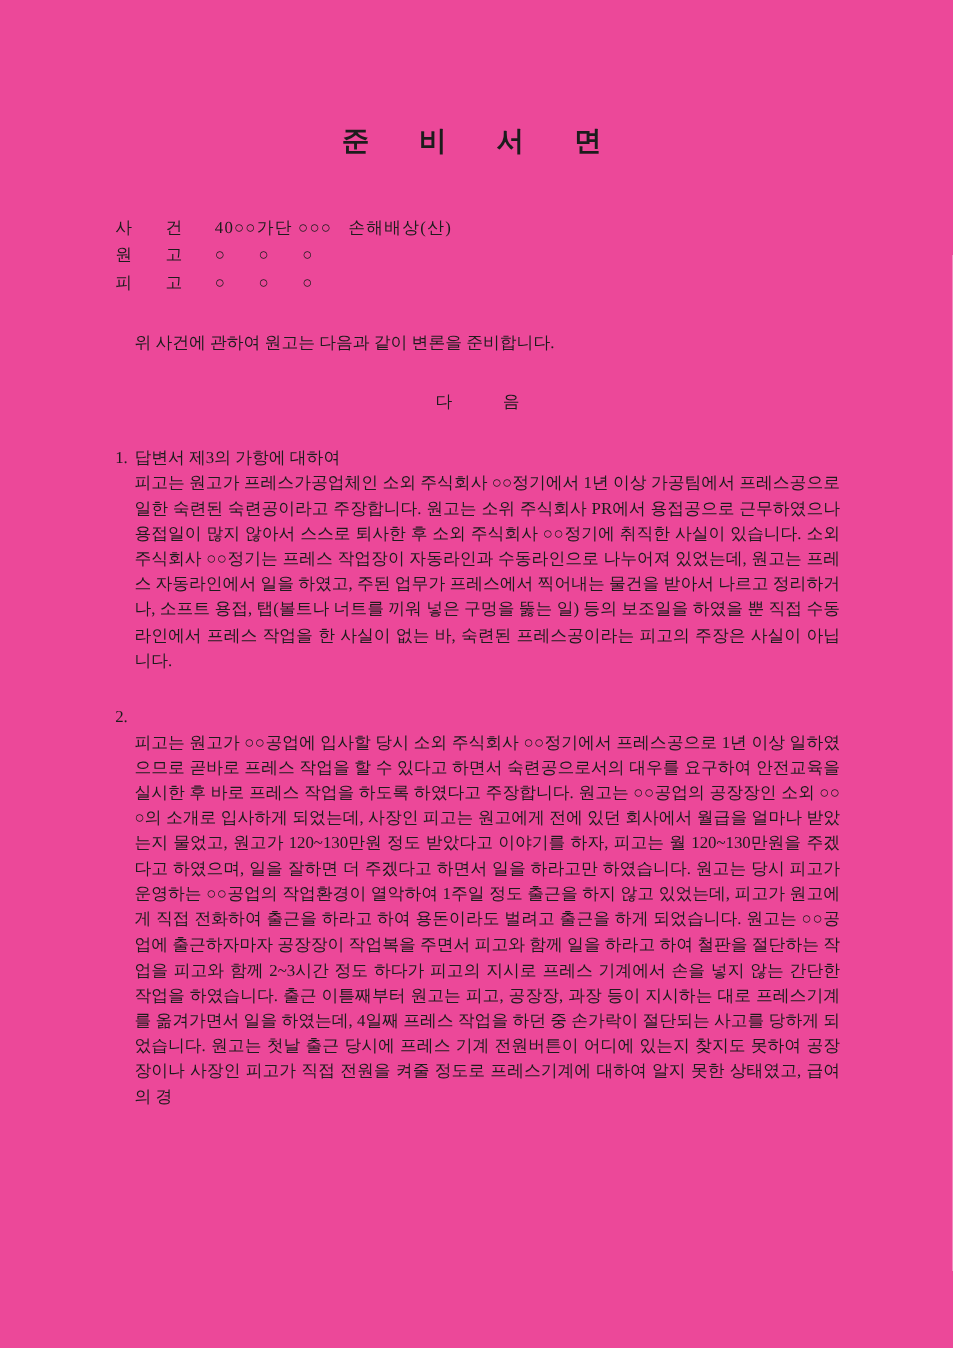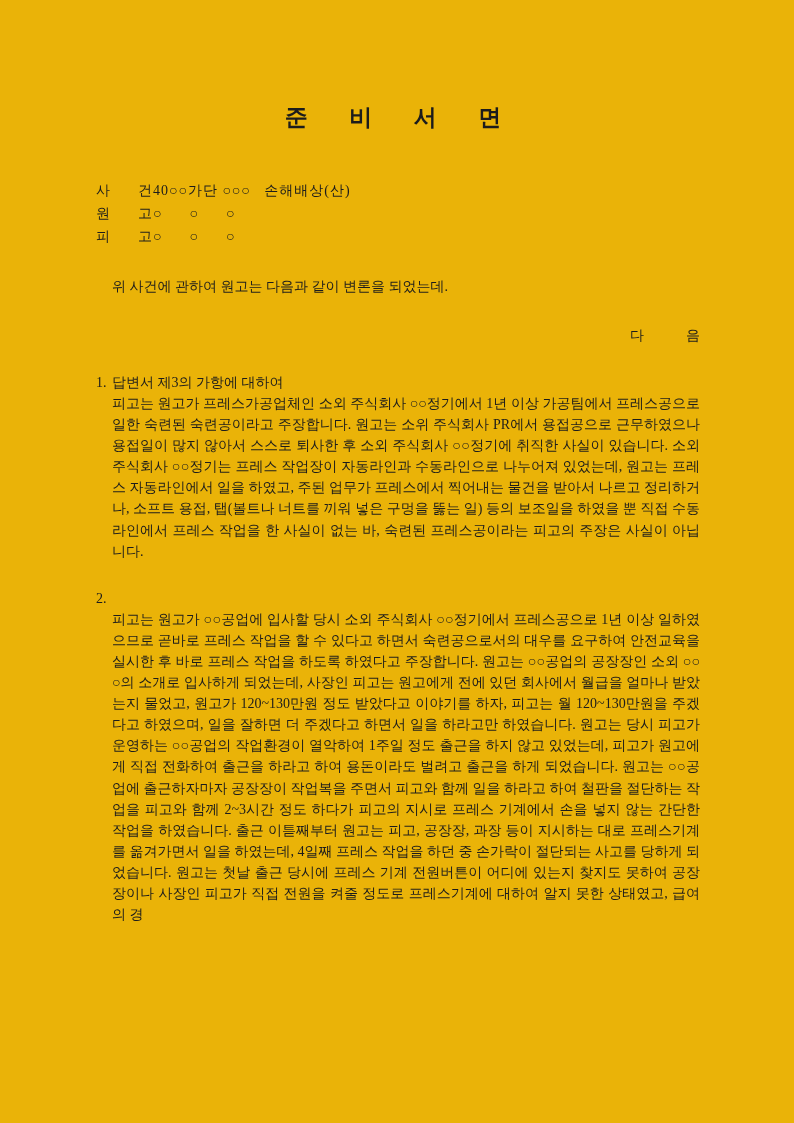--- a/index.html
+++ b/index.html
@@ -7,52 +7,53 @@
   body {
     width: 794px;
     min-height: 1123px;
     margin: 0 auto;
     color: #1c1c1c;
     font-family: "Liberation Serif", "DejaVu Serif", serif;
   }
   .page {
     width: 794px;
     min-height: 1123px;
-    background: #eab308;
+    background: #ec4899;
     padding: 102px 94px 40px 96px;
     overflow: hidden;
   }
   .doc-title {
     text-align: center;
     font-size: 23px;
     font-weight: bold;
     letter-spacing: 10px;
     white-space: pre;
     margin-bottom: 46px;
   }
   .case-block { margin-bottom: 28px; }
   .case-row {
     display: flex;
     font-size: 14px;
     line-height: 23px;
   }
   .case-label {
     white-space: pre;
+    margin-right: 26px;
     letter-spacing: 1px;
     text-align: center;
   }
   .case-value { white-space: pre; letter-spacing: 1px; }
   .intro-paragraph {
     font-size: 14px;
     line-height: 21px;
     text-indent: 16px;
     margin-bottom: 28px;
   }
   .daum-heading {
-    text-align: right;
+    text-align: center;
     font-size: 14px;
     line-height: 21px;
     white-space: pre;
     margin-bottom: 26px;
   }
   .section { margin-bottom: 26px; }
   .section-heading {
     display: flex;
     font-size: 14px;
     line-height: 21px;
@@ -81,21 +82,21 @@
     <div class="case-row">
       <span class="case-label">원      고</span>
       <span class="case-value">○      ○      ○</span>
     </div>
     <div class="case-row">
       <span class="case-label">피      고</span>
       <span class="case-value">○      ○      ○</span>
     </div>
   </div>
 
-  <div class="intro-paragraph">위 사건에 관하여 원고는 다음과 같이 변론을 되었는데.</div>
+  <div class="intro-paragraph">위 사건에 관하여 원고는 다음과 같이 변론을 준비합니다.</div>
 
   <div class="daum-heading">다            음</div>
 
   <div class="section">
     <div class="section-heading">
       <span class="section-number">1.</span>
       <span class="section-heading-text">답변서 제3의 가항에 대하여</span>
     </div>
     <div class="section-body">피고는 원고가 프레스가공업체인 소외 주식회사 ○○정기에서 1년 이상 가공팀에서 프레스공으로 일한 숙련된 숙련공이라고 주장합니다. 원고는 소위 주식회사 PR에서 용접공으로 근무하였으나 용접일이 많지 않아서 스스로 퇴사한 후 소외 주식회사 ○○정기에 취직한 사실이 있습니다. 소외 주식회사 ○○정기는 프레스 작업장이 자동라인과 수동라인으로 나누어져 있었는데, 원고는 프레스 자동라인에서 일을 하였고, 주된 업무가 프레스에서 찍어내는 물건을 받아서 나르고 정리하거나, 소프트 용접, 탭(볼트나 너트를 끼워 넣은 구멍을 뚫는 일) 등의 보조일을 하였을 뿐 직접 수동라인에서 프레스 작업을 한 사실이 없는 바, 숙련된 프레스공이라는 피고의 주장은 사실이 아닙니다.</div>
   </div>

